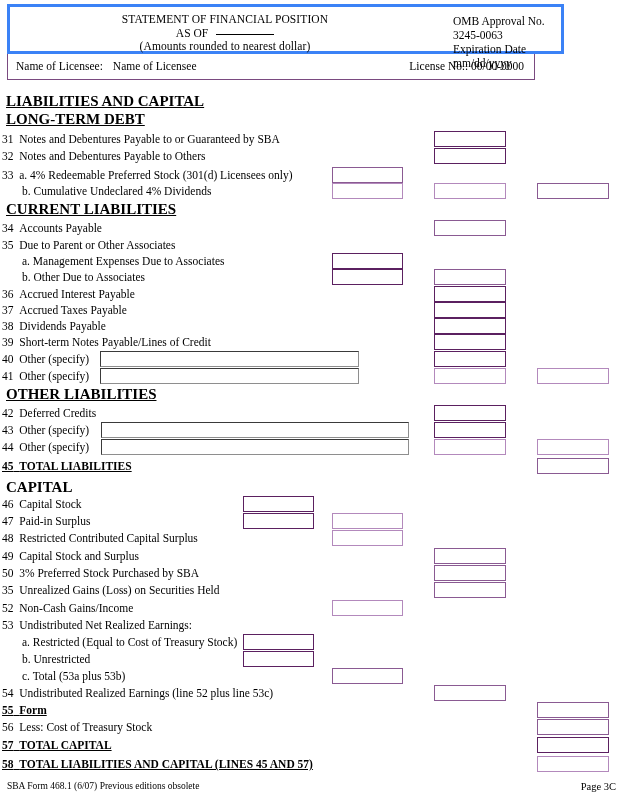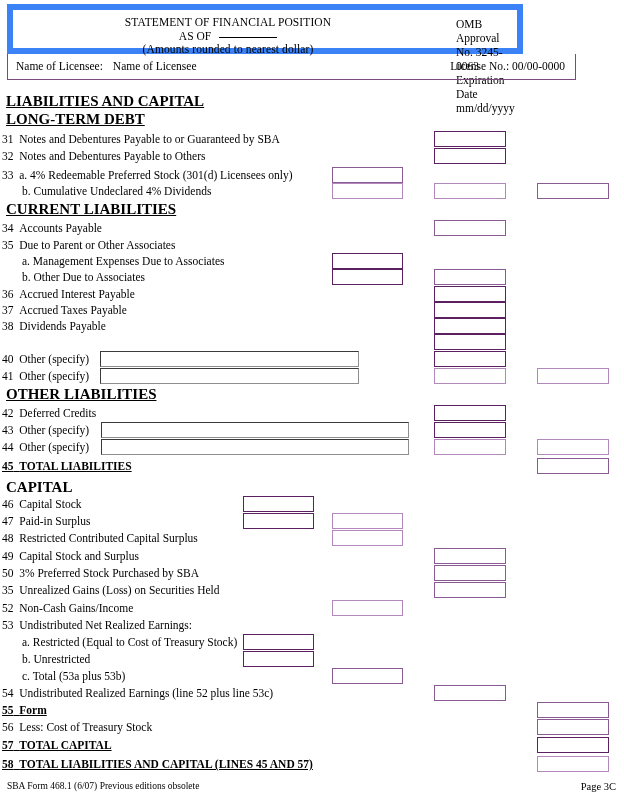--- a/index.html
+++ b/index.html
@@ -15,23 +15,23 @@
     font-family: "Liberation Serif", "DejaVu Serif", serif;
     color: #000000;
     overflow: hidden;
   }
 
   
   .header-box {
     position: absolute;
     left: 7px;
     top: 4px;
-    width: 516px;
+    width: 557px;
     height: 50px;
-    border: 6px solid #3b82f6;
+    border: 3px solid #3b82f6;
     box-sizing: border-box;
     padding-left: 13px;
   }
   .header-title-wrap {
     position: absolute;
     left: 0; top: 0;
     width: 430px;
     text-align: center;
     padding-top: 6px;
   }
@@ -56,21 +56,21 @@
     left: 443px;
     top: 7px;
     font-size: 11.5px;
     line-height: 14px;
   }
 
   .licensee-box {
     position: absolute;
     left: 7px;
     top: 54px;
-    width: 569px;
+    width: 528px;
     height: 26px;
     border: 1px solid #7A4A80;
     border-top: none;
     box-sizing: border-box;
   }
   .licensee-left {
     position: absolute;
     left: 8px;
     top: 6px;
     font-size: 11.5px;
@@ -248,20 +248,21 @@
     <div class="lbl num"><span>37</span>&nbsp;&nbsp;<span>Accrued Taxes Payable</span></div>
     <div class="box dark colC"></div>
   </div>
 
   <div class="row" style="top:318px">
     <div class="lbl num"><span>38</span>&nbsp;&nbsp;<span>Dividends Payable</span></div>
     <div class="box dark colC"></div>
   </div>
 
   <div class="row" style="top:334px">
+    <div class="lbl num"><span>39</span>&nbsp;&nbsp;<span>Short-term Notes Payable/Lines of Credit</span></div>
     <div class="box dark colC"></div>
   </div>
 
   <div class="row" style="top:351px">
     <div class="lbl num"><span>40</span>&nbsp;&nbsp;<span>Other (specify)</span></div>
     <div class="specify narrow"></div>
     <div class="box dark colC"></div>
   </div>
 
   <div class="row" style="top:368px">

